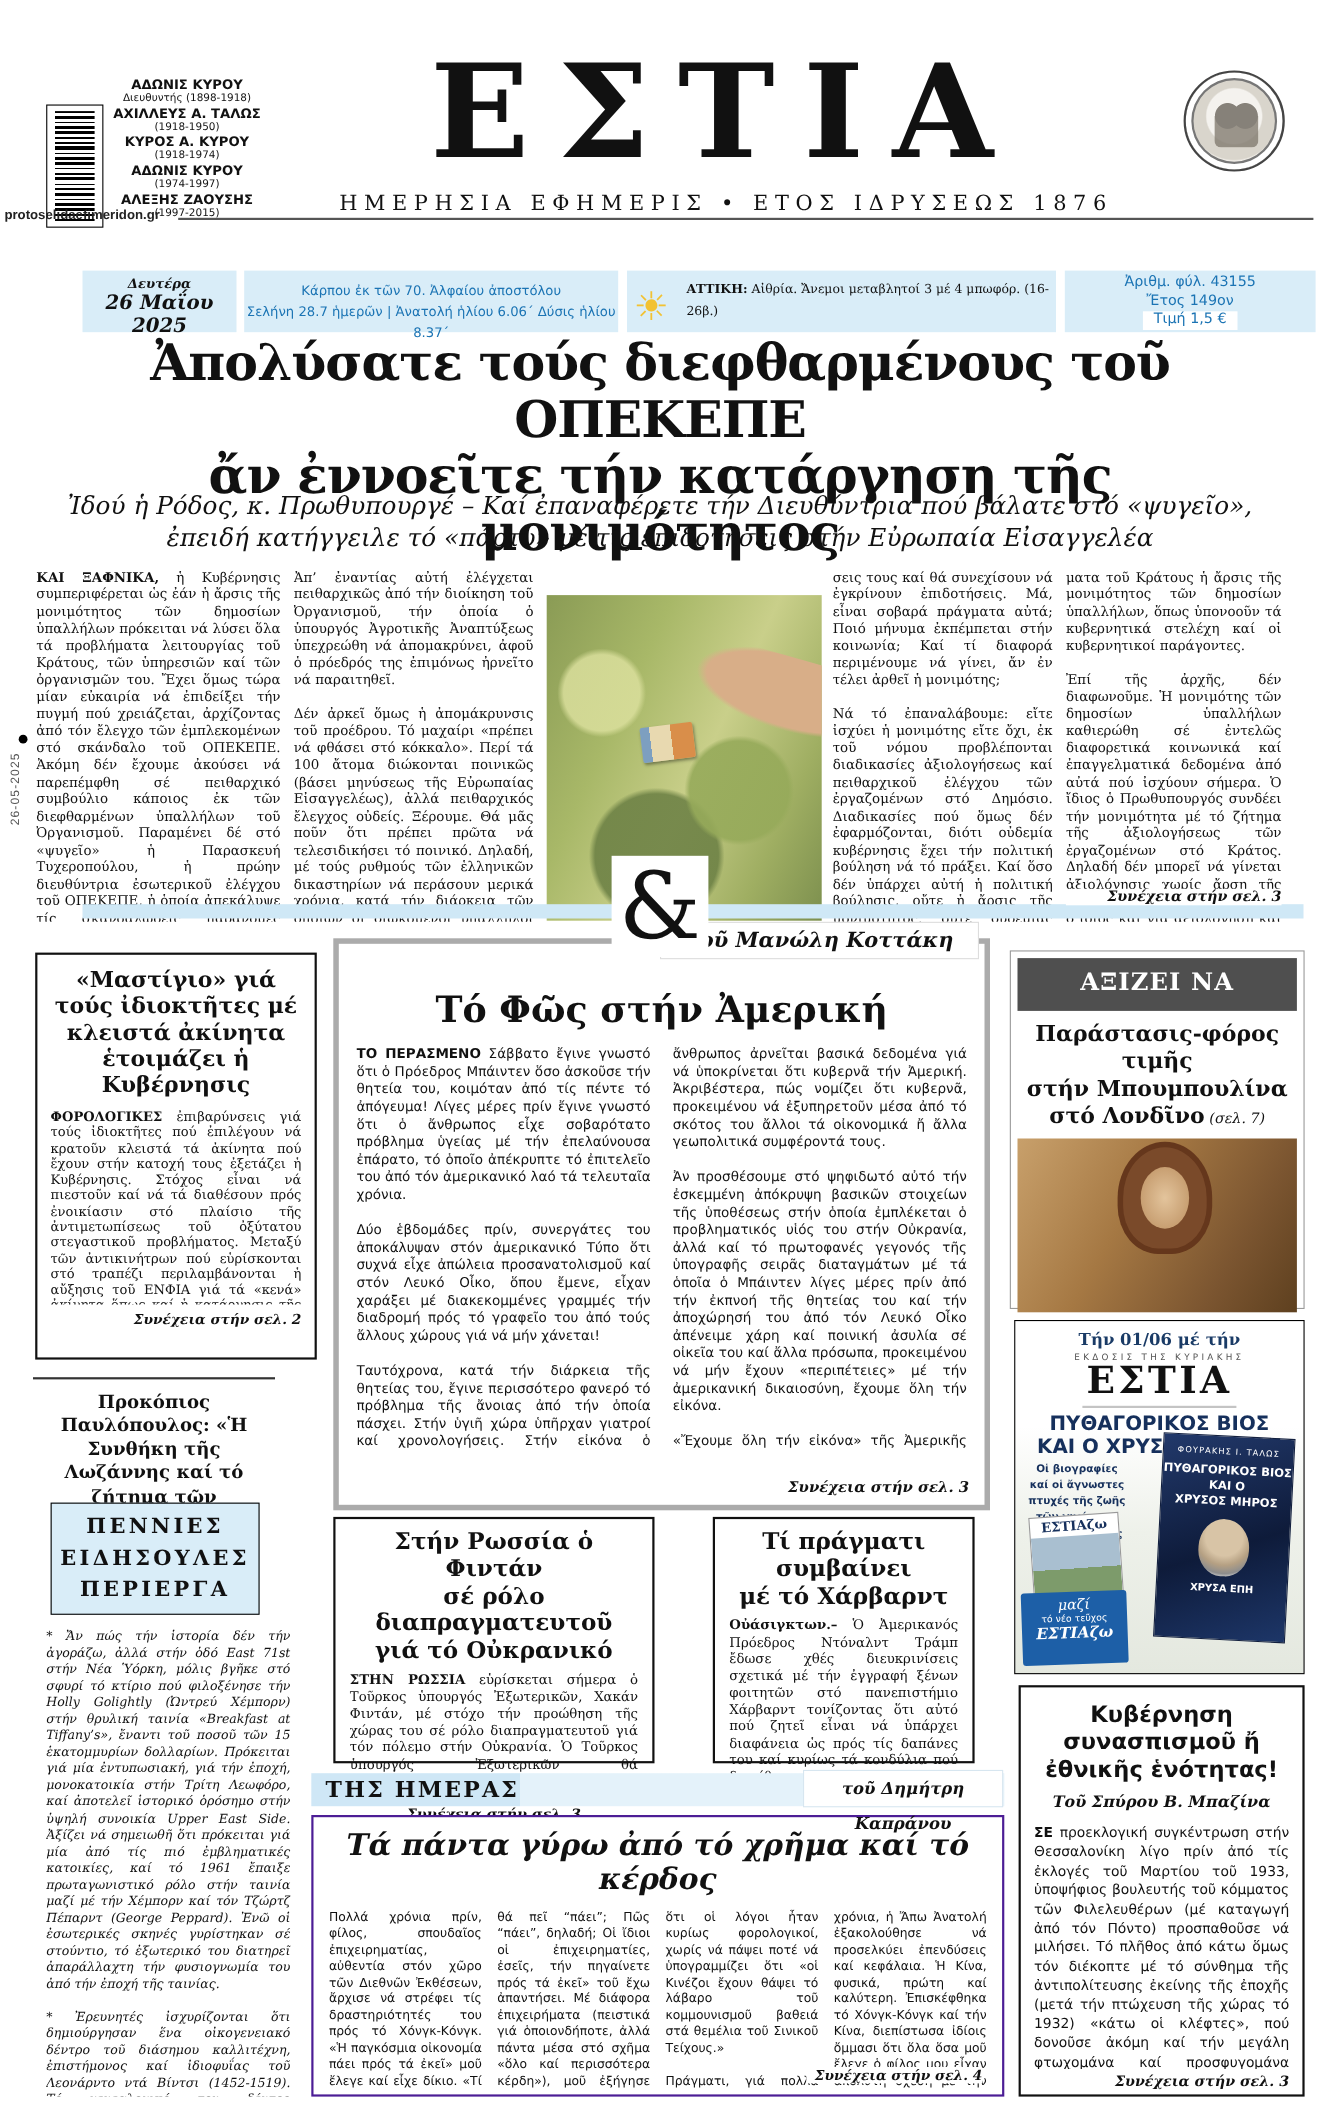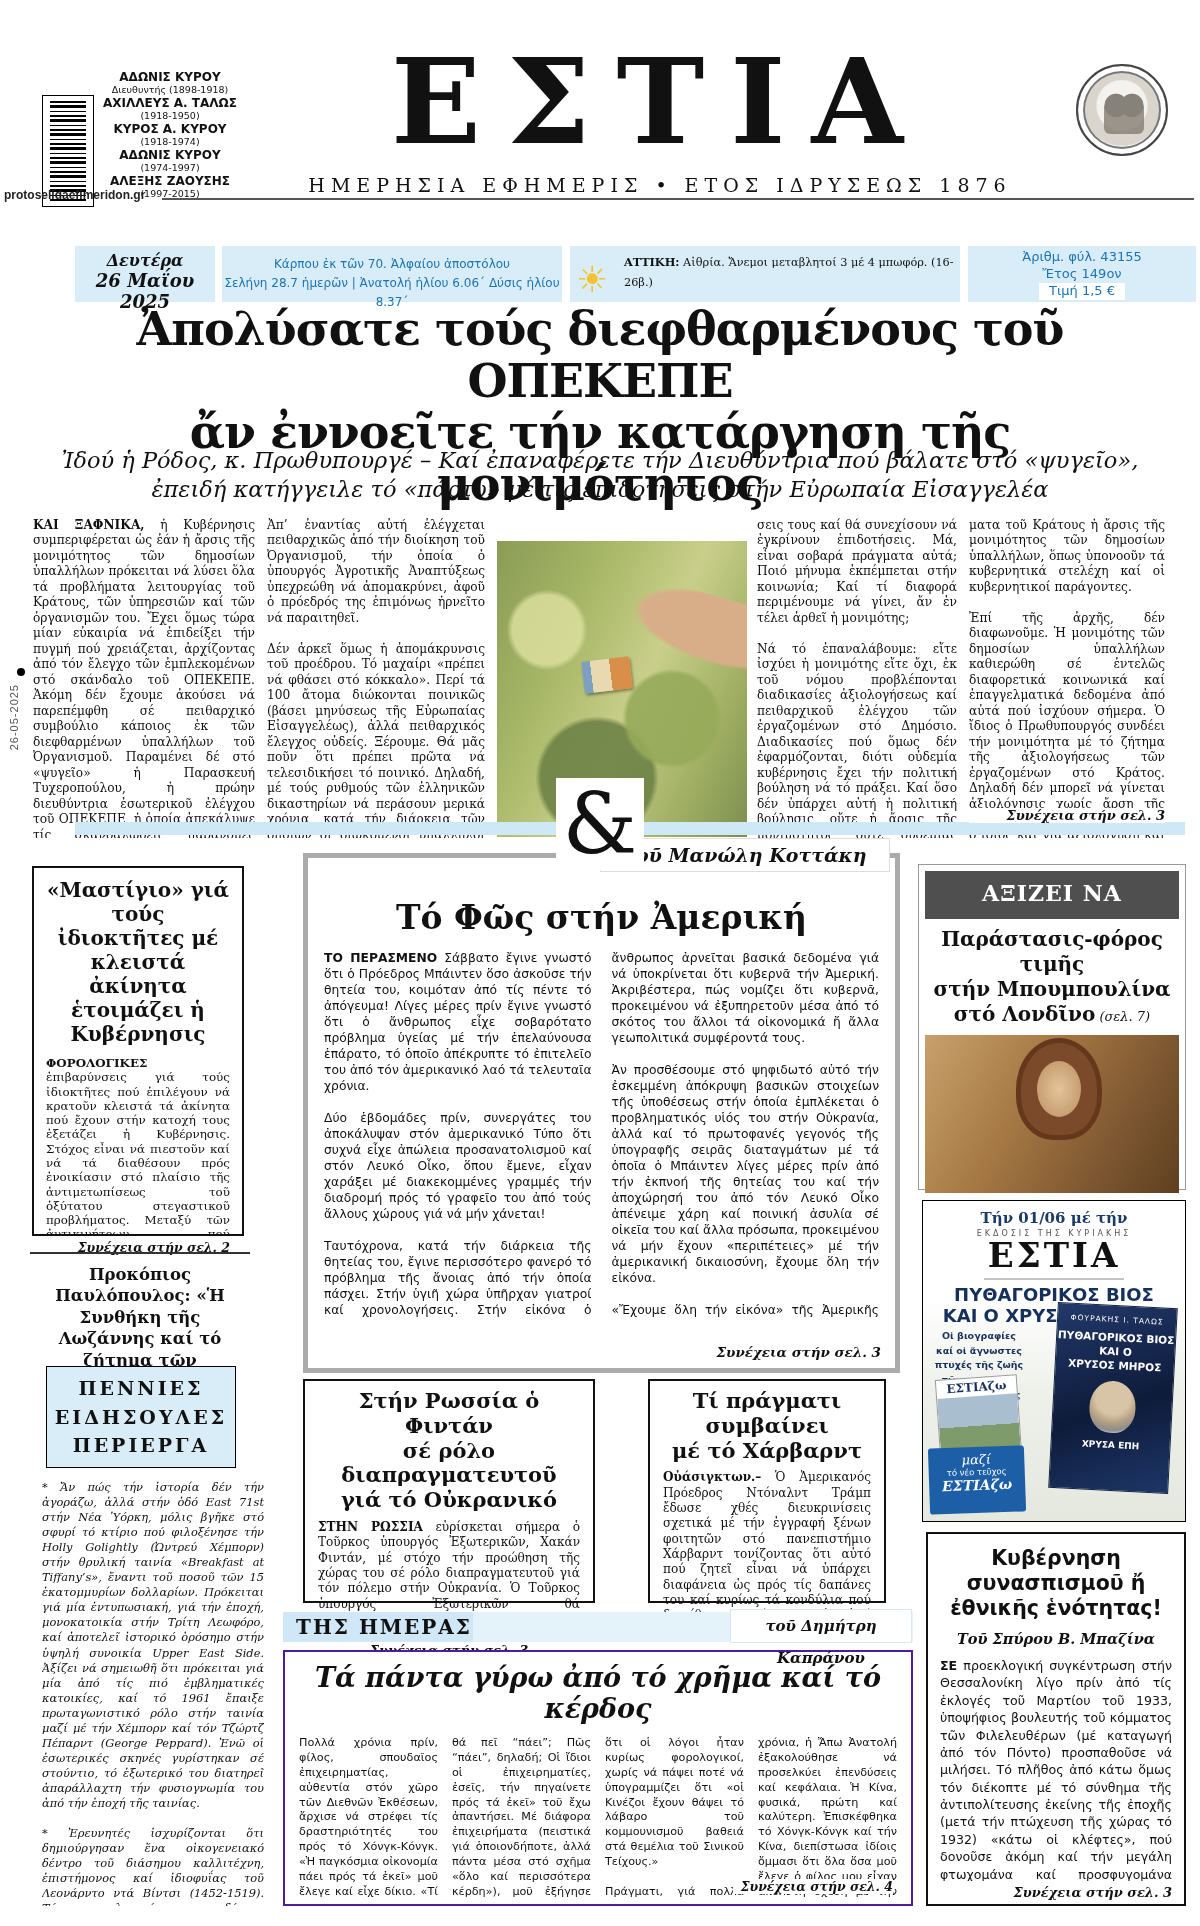--- a/index.html
+++ b/index.html
@@ -25,21 +25,21 @@
   .seal-fig { position:absolute; left:26px; top:24px; width:40px; height:44px;
     background:radial-gradient(ellipse at 30% 35%, #6b655c 0 28%, transparent 30%),
                radial-gradient(ellipse at 70% 35%, #6b655c 0 28%, transparent 30%),
                linear-gradient(180deg, transparent 35%, #847d72 36% 100%); border-radius:6px; opacity:.8; }
   .watermark { left:4px; top:188px; font-family:"Liberation Sans",sans-serif; font-weight:bold; font-size:12px; color:#222; }
   .top-rule { left:162px; top:198px; width:1032px; height:2px; background:#555; }
 
   
   .ibcell { position:absolute; top:246px; height:56px; background:#d9edf8; }
   .ib1 { left:75px; width:140px; text-align:center; padding-top:5px; font-weight:bold; font-style:italic; }
-  .ib1 .l1 { font-size:16px;text-align:center; } .ib1 .l2 { font-size:18px; }
+  .ib1 .l1 { font-size:12px;text-align:center; } .ib1 .l2 { font-size:18px; }
   .ib2 { left:222px; width:340px; color:#1b74b4; font-family:"DejaVu Sans",sans-serif; font-size:12px; text-align:center; padding-top:9px; line-height:1.6; }
   .ib3 { left:570px; width:390px; font-size:11.3px; line-height:1.75; padding:7px 6px 0 54px; }
   .sun { position:absolute; left:6px; top:2px; font-size:36px; color:#f2c233; font-family:"DejaVu Sans",sans-serif; }
   .ib4 { left:968px; width:228px; color:#1b74b4; font-family:"DejaVu Sans",sans-serif; font-size:13px; text-align:center; line-height:1.3; padding-top:3px; }
   .price-chip { display:inline-block; background:#fff; padding:0 10px; }
 
   
   .headline { left:28px; top:304px; width:1144px; text-align:center; font-weight:bold; font-size:46px; line-height:1.12; letter-spacing:-1px; }
   .subheadline { left:28px; top:446px; width:1144px; text-align:center; font-style:italic; font-size:22.5px; line-height:1.3; }
   .lead-col { position:absolute; top:518px; height:320px; overflow:hidden; text-align:justify; font-size:12.2px; line-height:1.27; }
@@ -53,21 +53,21 @@
       linear-gradient(115deg,#8a9b55 0%,#a8b868 30%,#c9cf8a 55%,#9fae62 80%,#7c8f4e 100%); }
   .photo-note { position:absolute; left:86px; top:118px; width:48px; height:32px; border-radius:2px;
     background:linear-gradient(90deg,#7d9fc0 0 18%,#e8d9b0 18% 58%,#d98e4a 58%); transform:rotate(-7deg); box-shadow:1px 2px 3px rgba(0,0,0,.4); }
   .photo-hand { position:absolute; right:-14px; top:48px; width:150px; height:74px;
     background:radial-gradient(ellipse at 72% 42%, #d8ae88 0 52%, rgba(216,174,136,0) 58%); transform:rotate(16deg); }
   .divider { left:75px; top:822px; width:1110px; height:13px; background:#cfe8f6; }
   .amp { left:556px; top:778px; width:88px; height:92px; background:#fff; text-align:center; font-size:84px; line-height:92px; z-index:3; }
   .lead-cont { left:969px; top:808px; width:196px; text-align:right; font-weight:bold; font-style:italic; font-size:13px; background:#fff; z-index:2; }
 
   
-  .mastigio { left:32px; top:866px; width:212px; height:370px; border:2px solid #111; padding:10px 12px 8px; background:#fff; }
+  .mastigio { left:32px; top:866px; width:256px; height:370px; border:2px solid #111; padding:10px 12px 8px; background:#fff; }
   .mast-h { text-align:center; font-weight:bold; font-size:20px; line-height:1.2; }
   .mast-body { margin-top:10px; text-align:justify; font-size:11.9px; line-height:1.2; height:178px; overflow:hidden; }
   .mast-cont { margin-top:6px; text-align:right; font-weight:bold; font-style:italic; font-size:12.5px; }
   .pavlo { left:30px; top:1252px; width:220px; border-top:2px solid #333; padding-top:10px; text-align:center; }
   .pav-h { font-weight:bold; font-size:16.5px; line-height:1.3; }
   .pav-sub { font-style:italic; font-size:13px; margin-top:8px; }
   .pennies { left:46px; top:1366px; width:190px; height:102px; background:#d9edf8; border:1px solid #000;
     display:flex; align-items:center; justify-content:center; text-align:center; font-weight:bold; font-size:19px; letter-spacing:3px; line-height:1.5; }
   .footnotes { left:30px; top:1480px; width:222px; height:426px; overflow:hidden; font-style:italic; font-size:11.4px; line-height:1.32; text-align:justify;margin-left:12px; }
 

